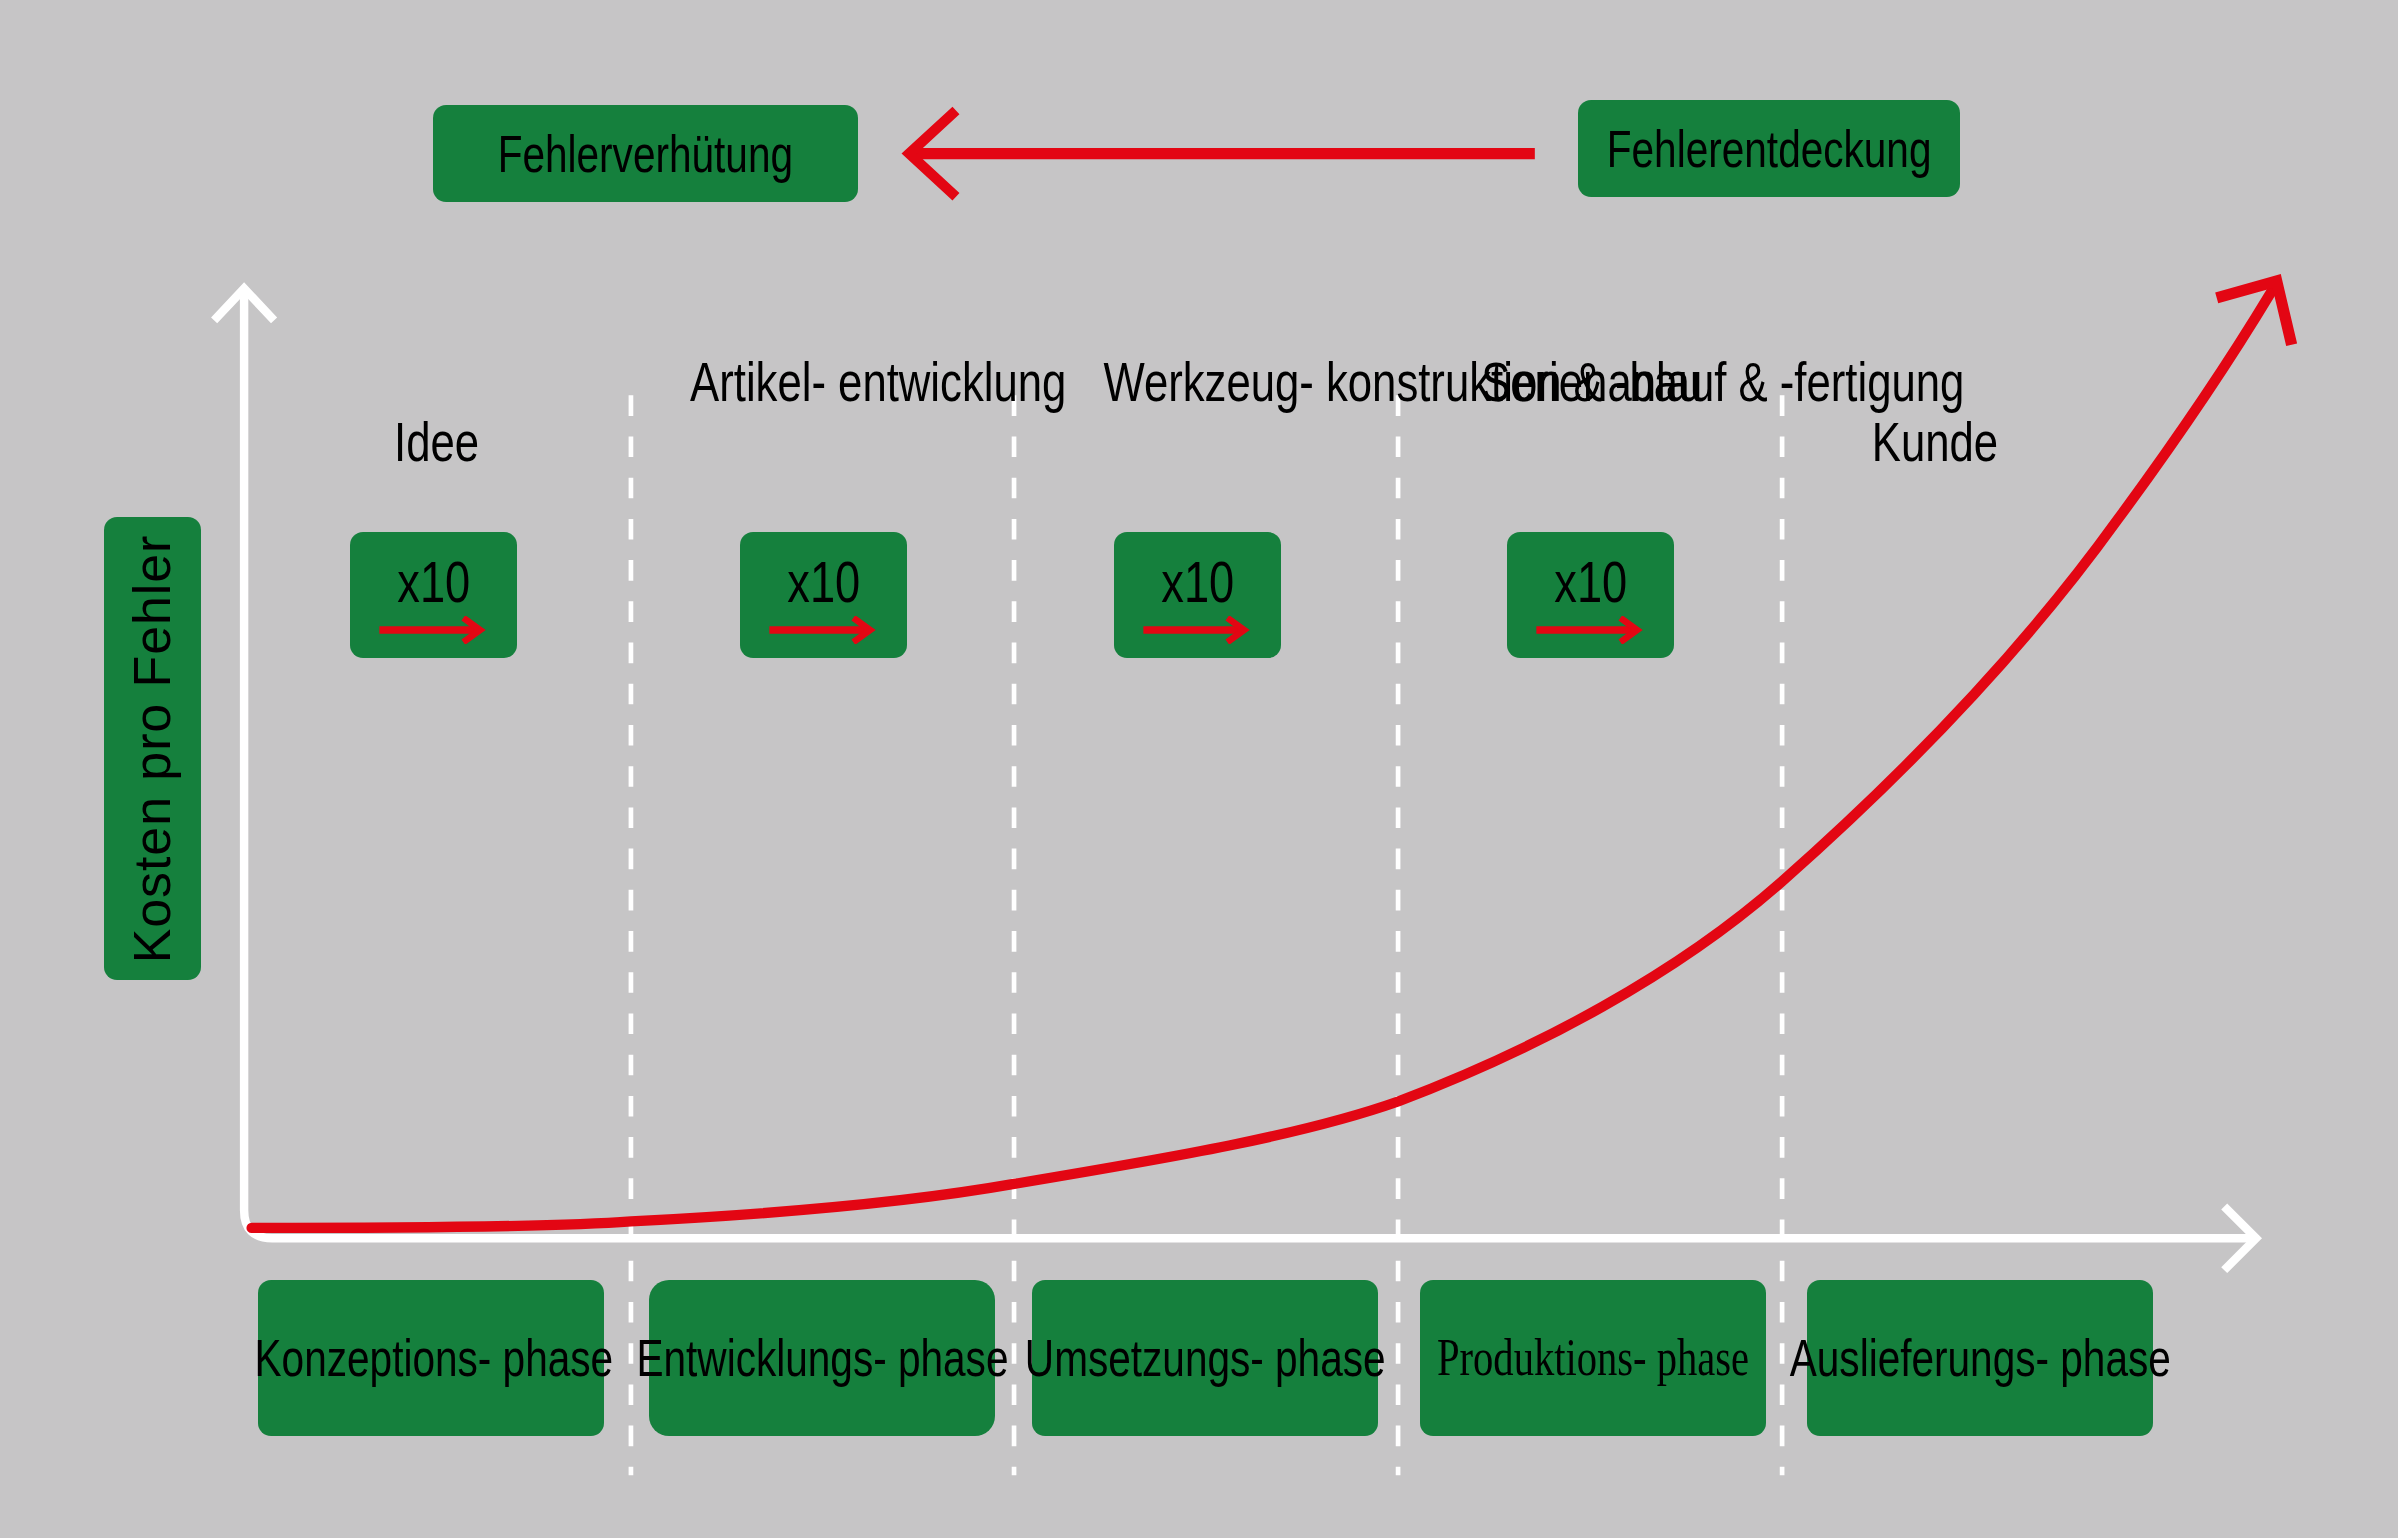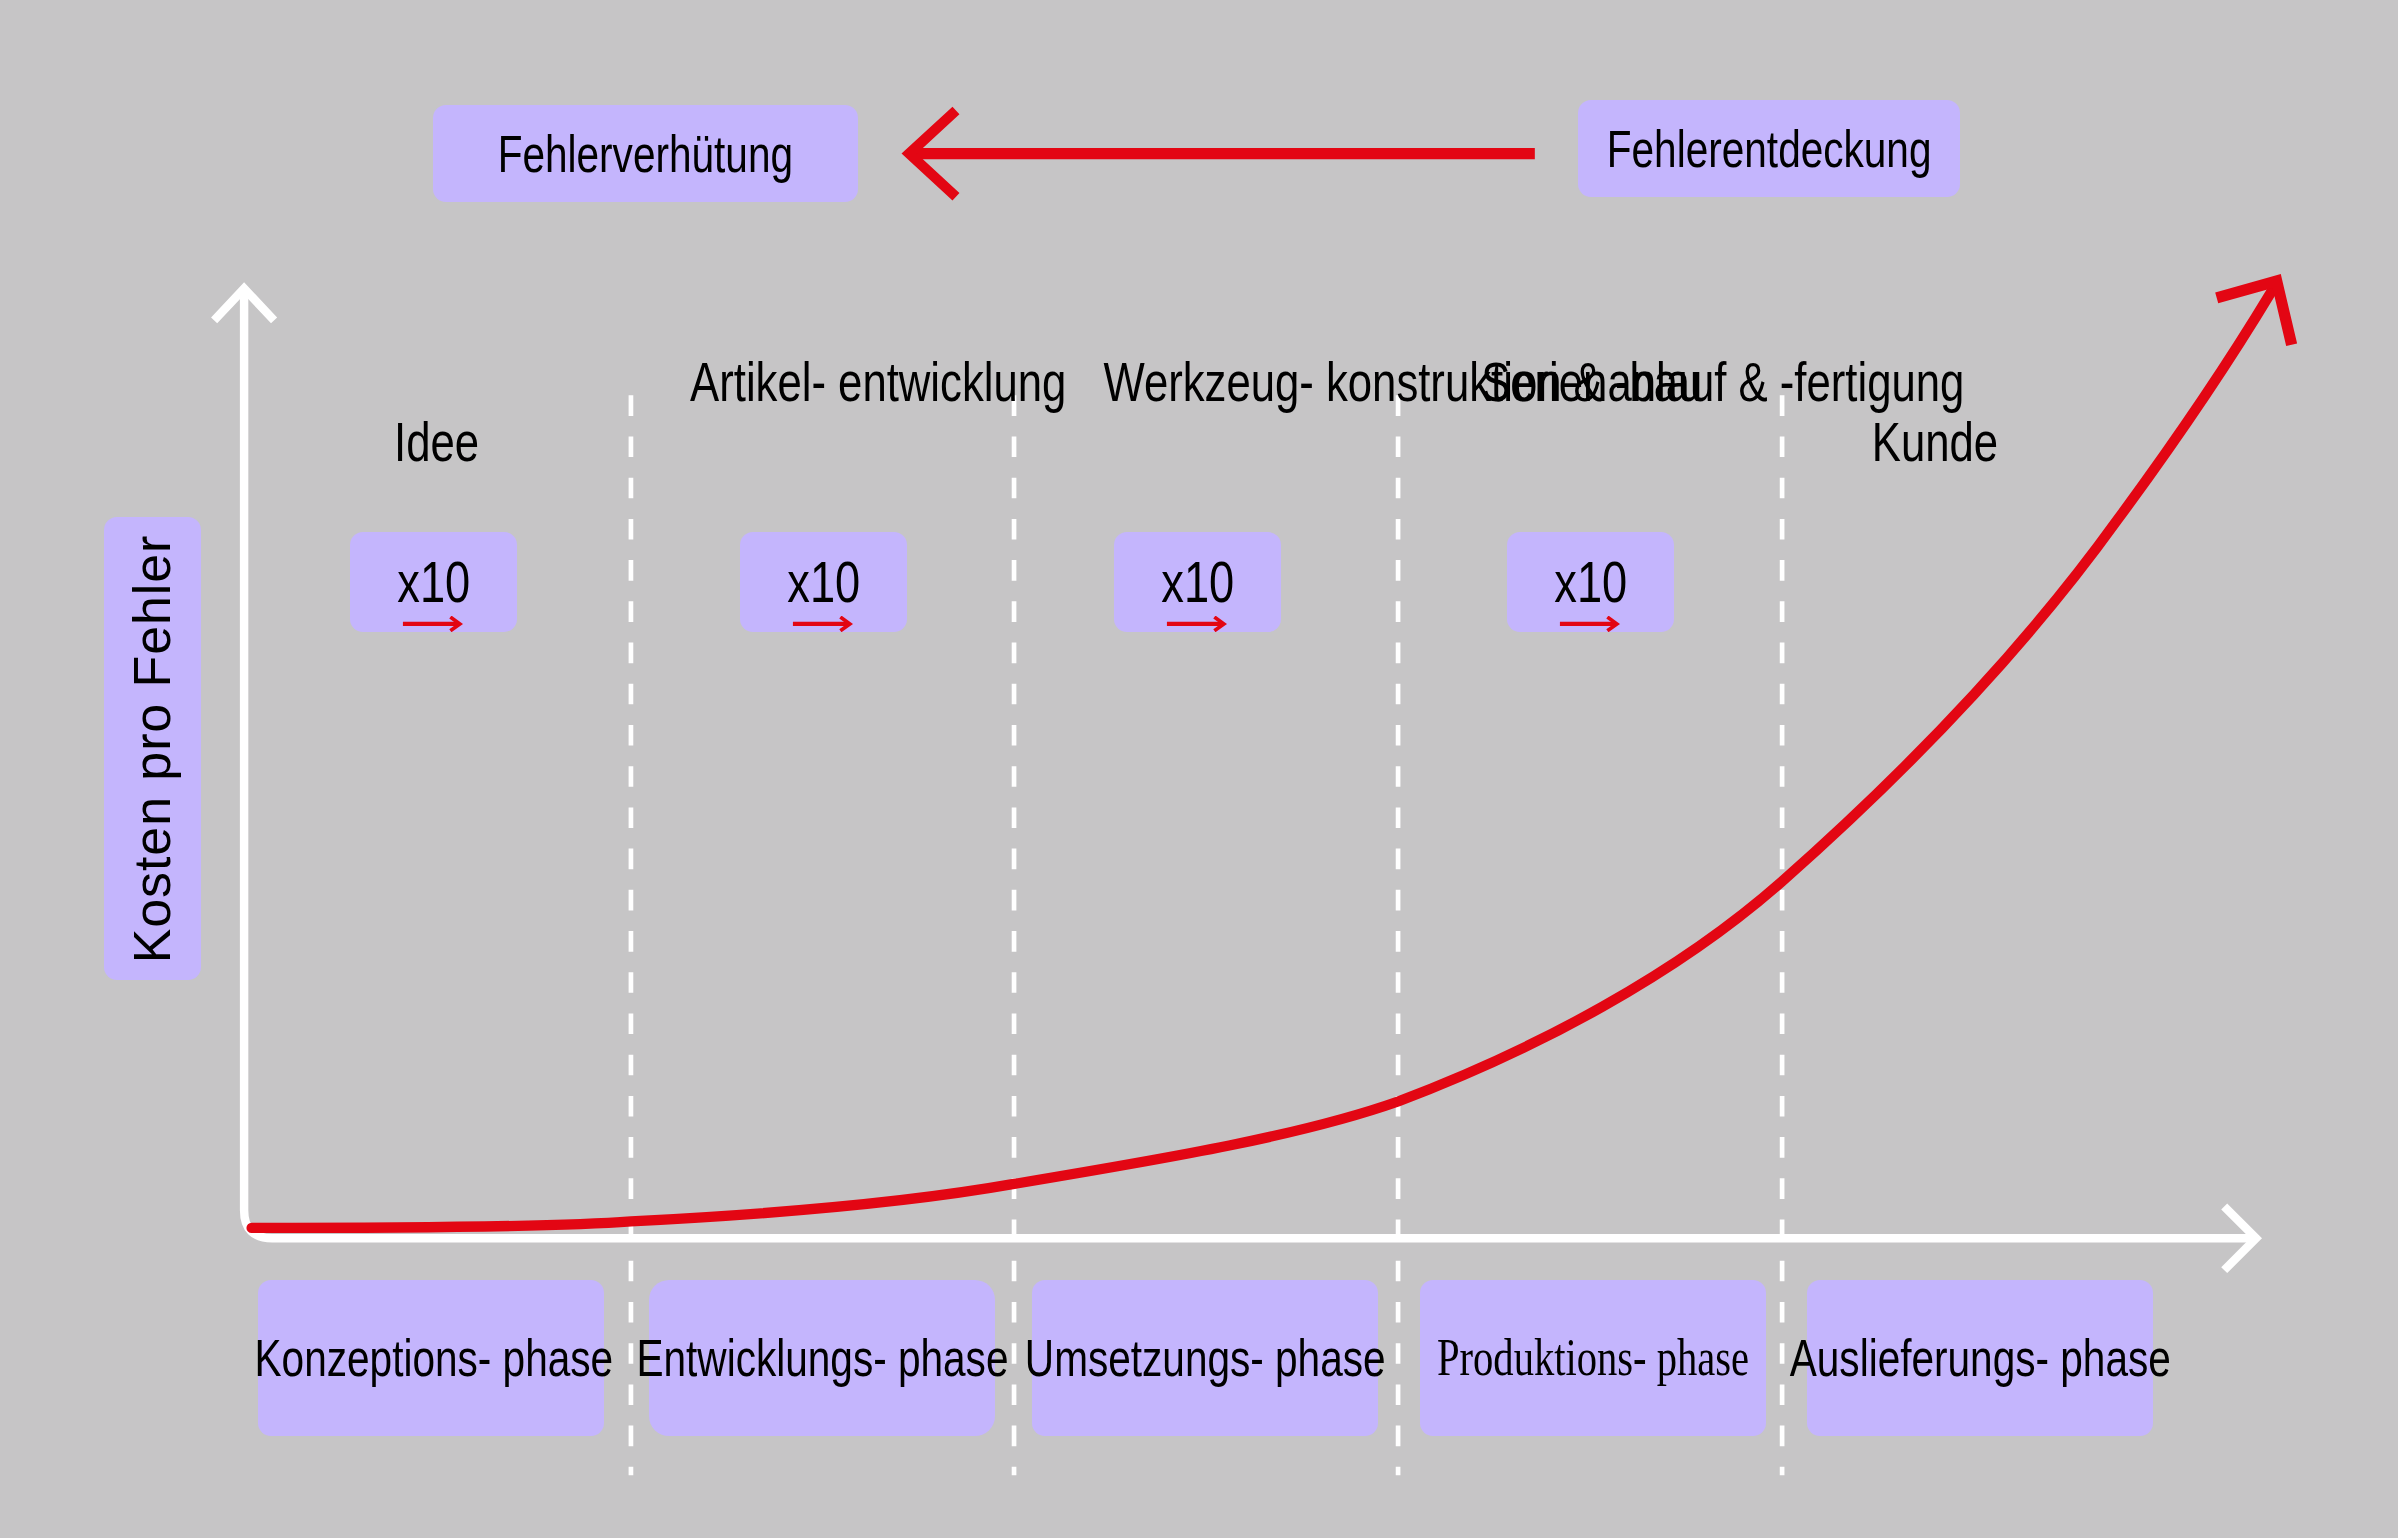--- a/index.html
+++ b/index.html
@@ -4,31 +4,31 @@
   <style>
     html, body { margin: 0; padding: 0; }
     body {
       width: 2399px; height: 1538px;
       background: #c6c5c6;
       position: relative; overflow: hidden;
       font-family: "Liberation Sans", sans-serif;
       color: #000;
     }
     .box {
-      position: absolute; background: #c4b5fd; border-radius: 13px;
+      position: absolute; background: #15803d; border-radius: 13px;
       display: flex; align-items: center; justify-content: center;
       text-align: center; box-sizing: border-box;
     }
     .narrow { display: inline-block; transform: scaleX(0.78); transform-origin: center; white-space: nowrap; }
     .hdr-box { height: 97px; font-size: 52px; }
     .stage {
       position: absolute; width: 356px; text-align: center;
       font-size: 56px; line-height: 60px; white-space: pre-line;
     }
-    .mult-box { width: 167px; height: 100px; top: 532px; flex-direction: column; justify-content: flex-start; }
+    .mult-box { width: 167px; height: 126px; top: 532px; flex-direction: column; justify-content: flex-start; }
     .mult-text { font-size: 58px; line-height: 58px; margin-top: 20.6px; }
     .mult-arrow { margin-top: 5.6px; }
     .phase-box {
       top: 1280px; width: 346px; height: 156px;
       font-size: 52px; line-height: 58px; white-space: pre-line;
     }
     .ylabel-box { left: 104px; top: 517px; width: 97px; height: 463px; }
     .ylabel-text {
       font-size: 52px; white-space: nowrap;
       transform: rotate(-90deg); letter-spacing: 0.9px;

